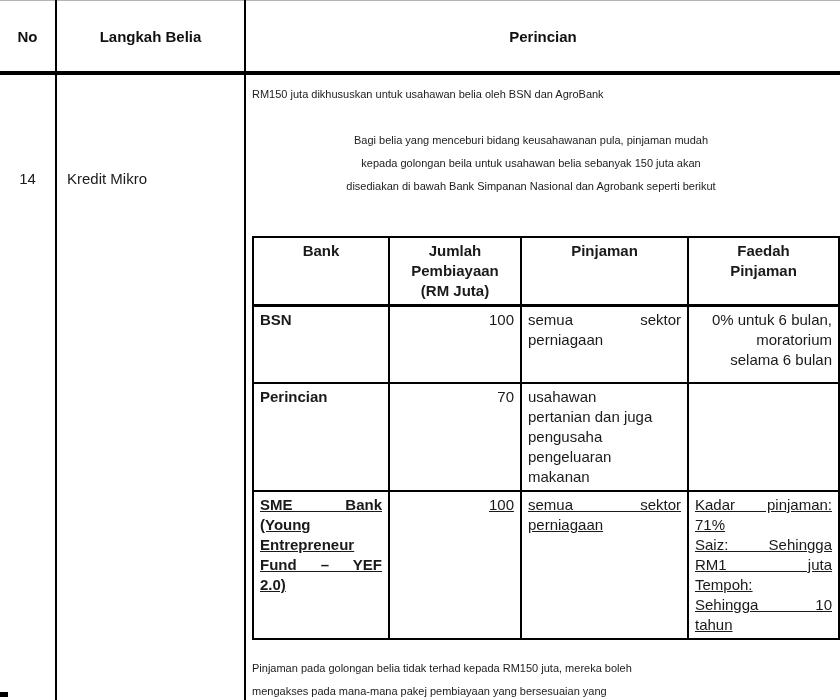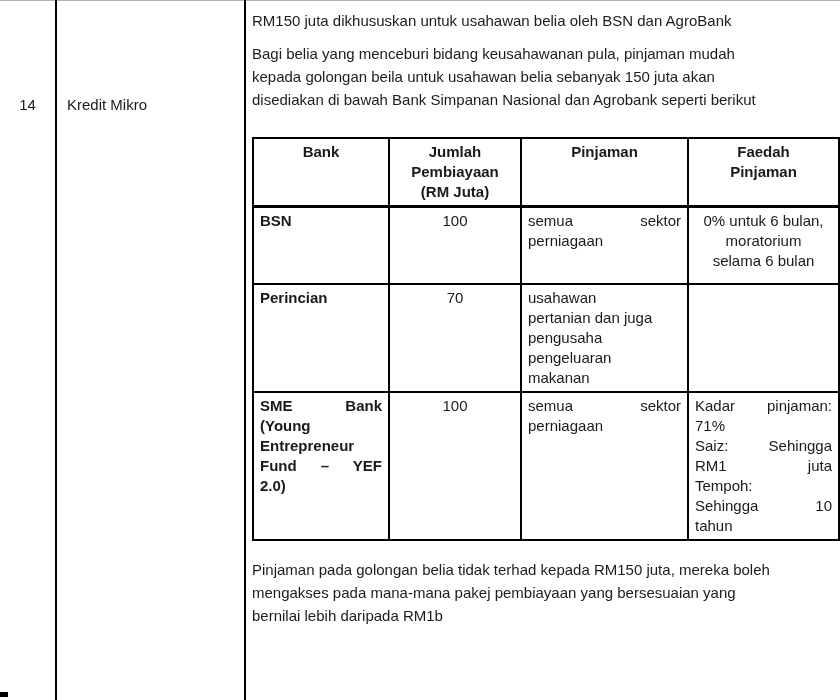--- a/index.html
+++ b/index.html
@@ -27,72 +27,77 @@
     font-weight:bold;
     color:#111;
   }
   td.v{border-right:2px solid #000;}
   tr.obody td{height:625px;}
   td.no-cell{text-align:center;padding-top:95px;font-size:15px;}
   td.langkah-cell{padding:95px 0 0 10px;font-size:15px;}
   td.perincian-cell{padding:0 0 0 6px;}
   .para{
     margin:0;
-    font-size:15px;
+    font-size:11px;
     line-height:23px;
     white-space:pre-line;
     color:#1c1c1c;
     padding-right:30px;
   }
   .p1{margin-top:8px;}
-  .p2{margin-top:10px;}
+  .p2{margin-top:23px;text-align:center;}
   .p3{margin-top:17px;}
   table.inner{
     border-collapse:collapse;
     table-layout:fixed;
-    margin-top:26px;
+    margin-top:38px;
     width:586px;
   }
   table.inner th,table.inner td{
     border:2px solid #000;
     vertical-align:top;
     padding:3px 6px;
     font-size:15px;
     line-height:20px;
     overflow:hidden;
   }
   table.inner th{
     border-bottom:3px solid #000;
     text-align:center;
     font-weight:bold;
     white-space:pre-line;
     height:56px;
   }
   tr.r1 td{height:69px;}
   tr.r2 td{height:86px;}
-  tr.r3 td{height:130px;}
+  tr.r3 td{height:130px;text-decoration:underline;}
   .b{font-weight:bold;}
-  .ctr{text-align:center;}
+  .ctr{text-align:right;}
   .pre{white-space:pre-line;}
   .jl{white-space:pre-line;text-align:justify;text-align-last:justify;}
   .edge-mark{
     position:absolute;left:0;bottom:3px;width:8px;height:5px;background:#000;
   }
 </style>
 </head>
 <body>
 
 <div class="page">
   <table class="outer">
     <colgroup>
         <col style="width:56px">
         <col style="width:189px">
         <col style="width:595px">
       </colgroup>
     <tbody>
+      <tr class="ohead">
+        <td class="v">No</td>
+        <td class="v">Langkah Belia</td>
+        <td>Perincian</td>
+      </tr>
       <tr class="obody">
         <td class="v no-cell">14</td>
         <td class="v langkah-cell">Kredit Mikro</td>
         <td class="perincian-cell">
           <p class="para p1">RM150 juta dikhususkan untuk usahawan belia oleh BSN dan AgroBank</p>
           <p class="para p2">Bagi belia yang menceburi bidang keusahawanan pula, pinjaman mudah
 kepada golongan beila untuk usahawan belia sebanyak 150 juta akan
 disediakan di bawah Bank Simpanan Nasional dan Agrobank seperti berikut</p>
           <table class="inner">
             <colgroup>

